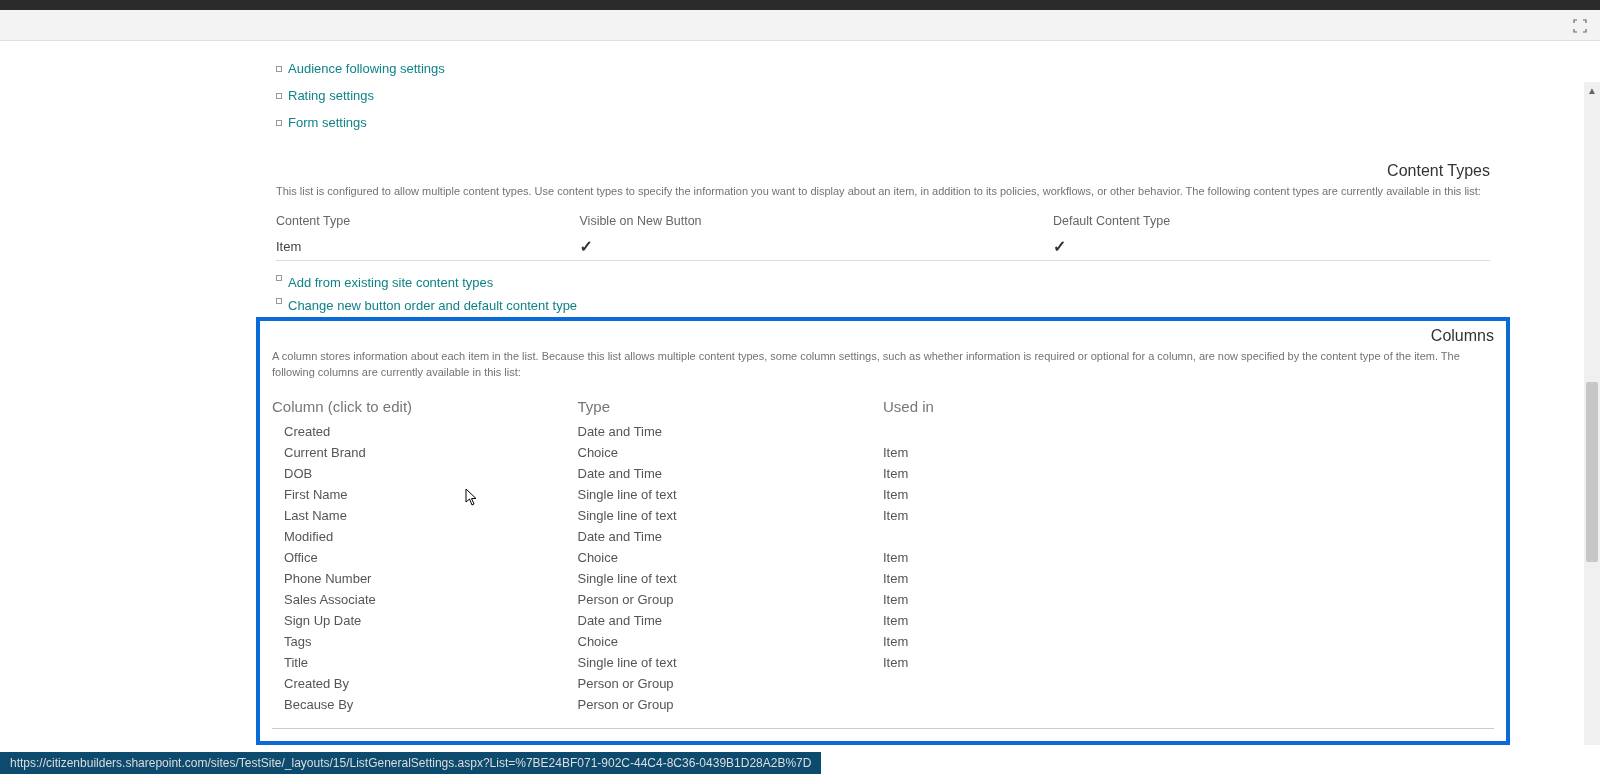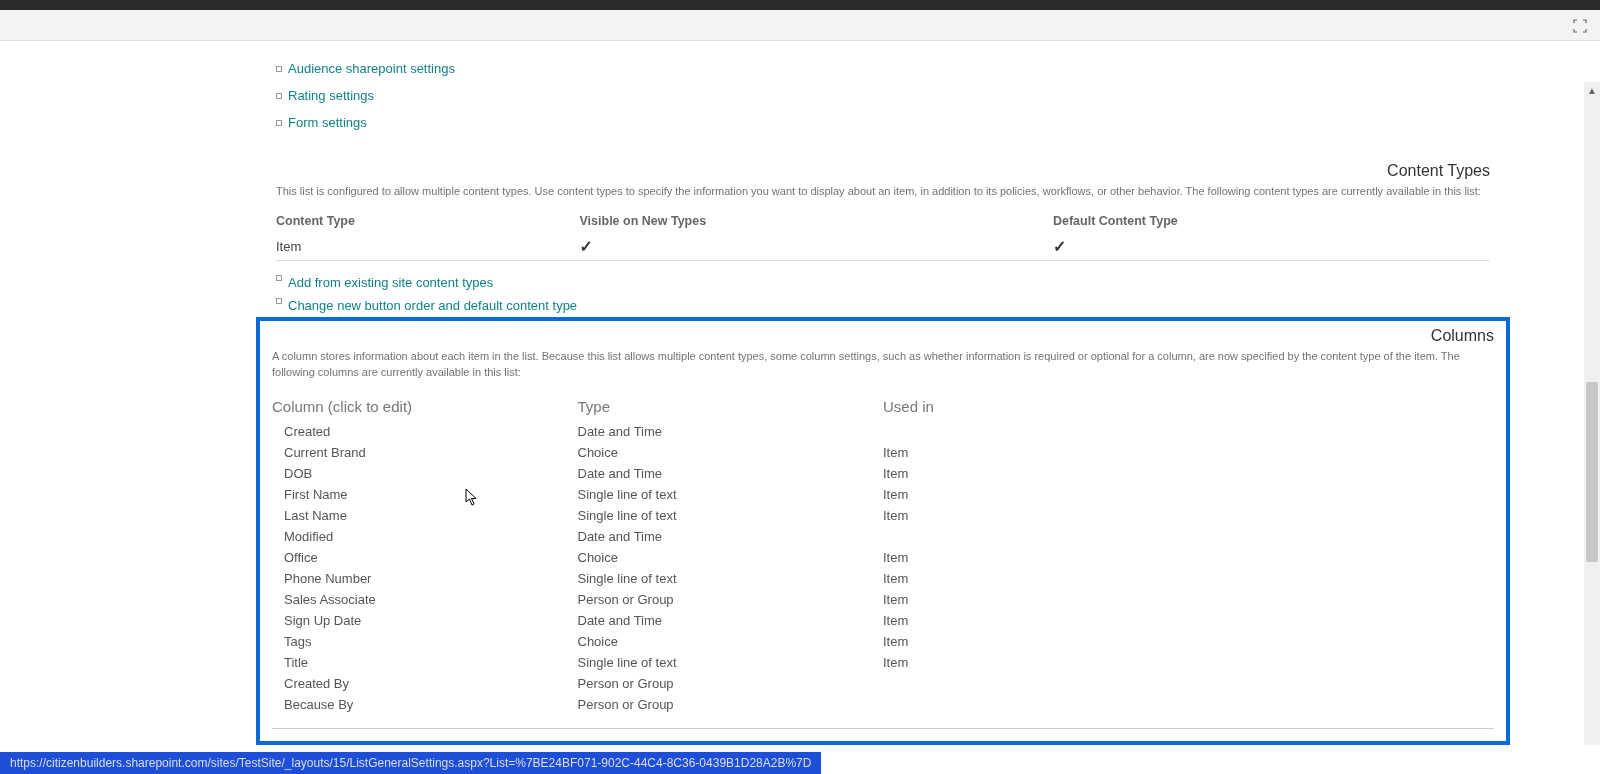--- a/index.html
+++ b/index.html
@@ -10,34 +10,34 @@
   .focus-icon svg { width: 16px; height: 16px; display: block; }
   .page { padding: 0 0 0 0; position: relative; }
   .content { margin-left: 276px; margin-right: 110px; padding-top: 14px; }
   .link-list { list-style: none; margin: 0 0 26px 0; }
   .link-list li { padding: 6px 0; display: flex; align-items: center; }
   .bullet { display: inline-block; width: 6px; height: 6px; border: 1px solid #999; margin-right: 6px; }
   a.splink { color: #0f8387; text-decoration: none; font-size: 13px; }
   h3.section-title { font-weight: 400; font-size: 16px; color: #333; margin-bottom: 4px; text-align: right; }
   p.section-desc { font-size: 11px; color: #737373; margin-bottom: 10px; line-height: 1.4; }
   table.ct-table { width: 100%; border-collapse: collapse; font-size: 13px; }
-  table.ct-table th { text-align: left; font-weight: 700; color: #666; font-size: 12.5px; padding: 5px 4px 5px 0; }
+  table.ct-table th { text-align: left; font-weight: 400; color: #666; font-size: 12.5px; padding: 5px 4px 5px 0; }
   table.ct-table td { padding: 4px 4px 4px 0; color: #444; }
   table.ct-table tbody tr { border-bottom: 1px solid #ddd; }
   .check { font-size: 16px; color: #333; font-weight: bold; }
   .ct-links { list-style: none; margin-top: 10px; }
   .ct-links li { padding: 4px 0; display: flex; }
   .highlight-box { border: 4px solid #0a6ad6; padding: 6px 12px 12px 12px; margin-left: -20px; margin-right: -20px; margin-top: 0px; }
   .cols-table { width: 100%; border-collapse: collapse; font-size: 13px; }
   .cols-table th { text-align: left; font-weight: 400; color: #777; font-size: 15px; padding: 8px 4px 6px 0; }
   .cols-table td { padding: 3px 4px 3px 0; color: #555; }
   .cols-table tbody tr:last-child td { padding-bottom: 10px; }
   .cols-divider { border-top: 1px solid #ccc; height:1px; margin-top:6px;}
   .col-link { color: #555; text-decoration: none; margin-left: 12px; }
-  .status-bar { position: absolute; left: 0; bottom: 0; background: #1d4ed8; color: #ddd; font-size: 12px; padding: 4px 10px; white-space: nowrap; }
+  .status-bar { position: absolute; left: 0; bottom: 0; background: #0c4a6e; color: #ddd; font-size: 12px; padding: 4px 10px; white-space: nowrap; }
   .cursor-arrow { position: absolute; left: 465px; top: 447px; pointer-events:none; }
   .cursor-arrow svg { width: 14px; height: 18px; }
   .scrollbar { position: absolute; right: 0; top: 41px; bottom: 0; width: 16px; background: #f0f0f0; }
   .scroll-thumb { position: absolute; left: 2px; width: 12px; background: #c7c7c7; border-radius: 2px; }
   .scroll-arrow { position: absolute; left: 0; width: 16px; height: 16px; display:flex; align-items:center; justify-content:center; color:#666; font-size:10px;}
 </style>
 </head>
 <body>
 
 <div class="topbar"></div>
@@ -48,40 +48,40 @@
     </svg>
   </div>
 </div>
 
 <div class="page">
   <div class="content">
 
     <ul class="link-list" id="top-links">
         <li>
           <span class="bullet"></span>
-          <a href="#" class="splink">Audience sharepoint settings</a>
+          <a href="#" class="splink">Audience following settings</a>
         </li>
         <li>
           <span class="bullet"></span>
           <a href="#" class="splink">Rating settings</a>
         </li>
         <li>
           <span class="bullet"></span>
           <a href="#" class="splink">Form settings</a>
         </li>
       </ul>
 
     <section>
       <h3 class="section-title">Content Types</h3>
       <p class="section-desc">This list is configured to allow multiple content types. Use content types to specify the information you want to display about an item, in addition to its policies, workflows, or other behavior. The following content types are currently available in this list:</p>
       <table class="ct-table">
         <thead>
           <tr>
             <th style="width:25%">Content Type</th>
-            <th style="width:39%">Visible on New Types</th>
+            <th style="width:39%">Visible on New Button</th>
             <th>Default Content Type</th>
           </tr>
         </thead>
         <tbody id="ct-rows">
             <tr>
               <td>Item</td>
               <td><span class="check">✓</span></td>
               <td><span class="check">✓</span></td>
             </tr>
           </tbody>

